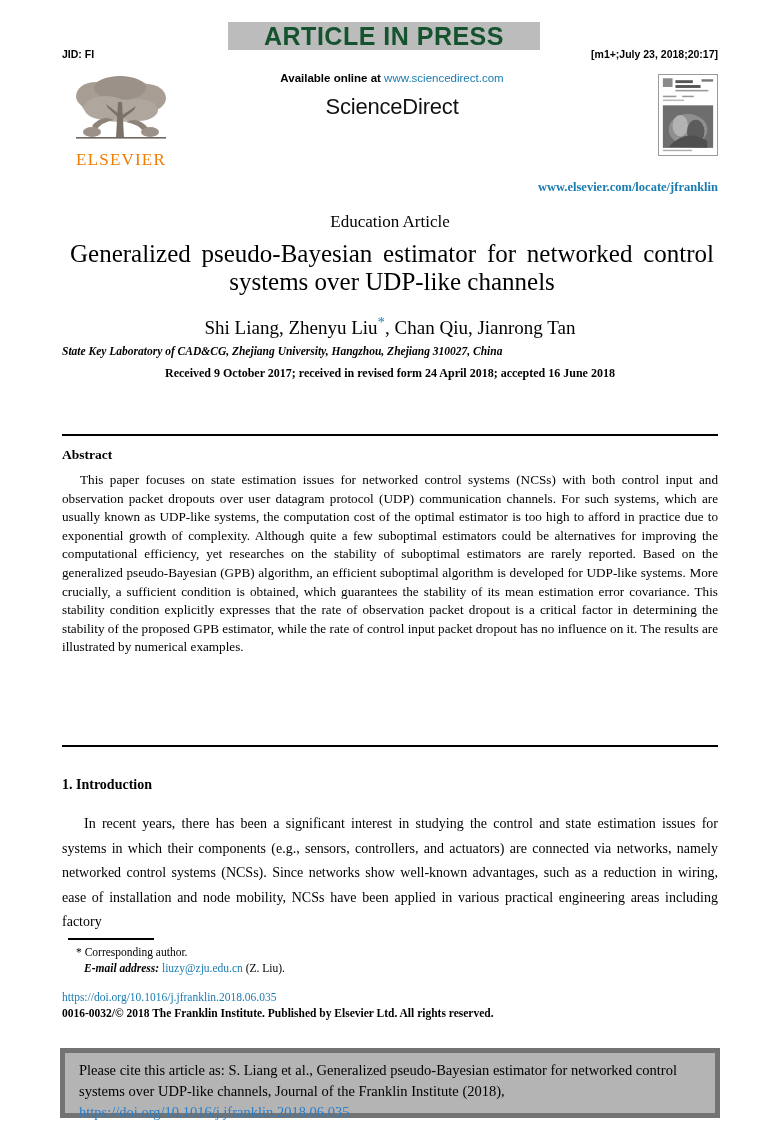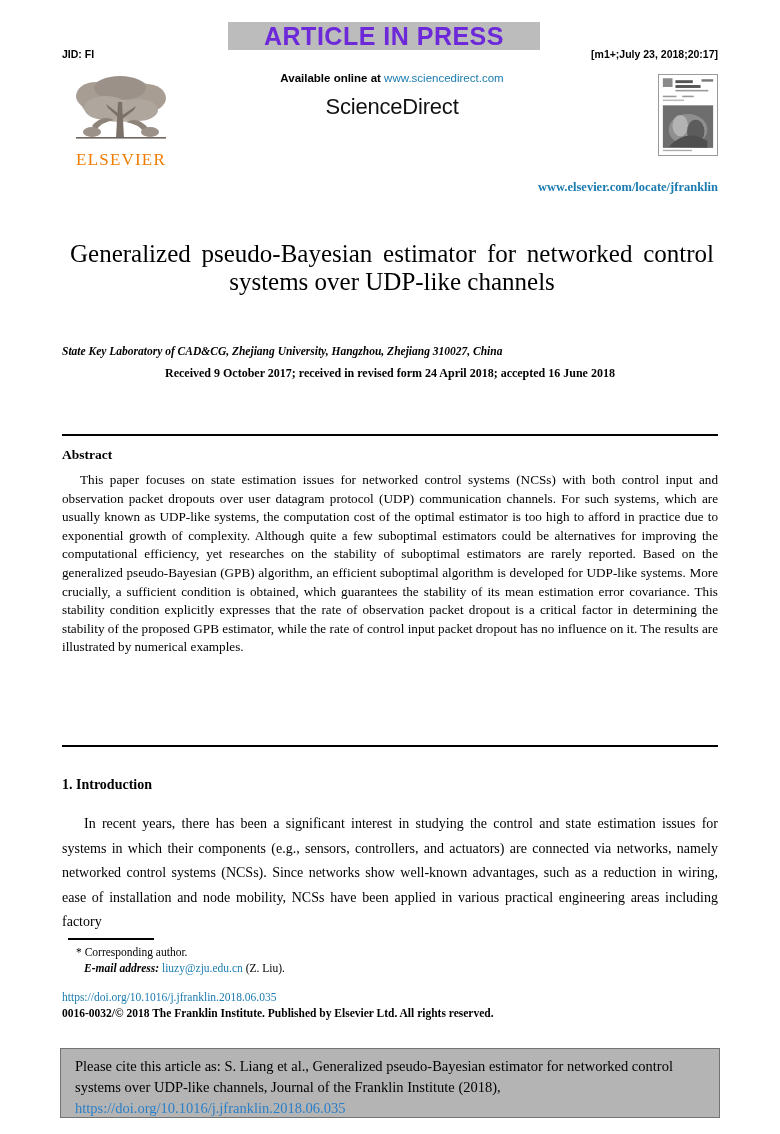--- a/index.html
+++ b/index.html
@@ -34,21 +34,21 @@
     background: #bcbcbc;
   }
   .aip-text {
     position: absolute;
     left: 0;
     top: 0;
     width: 312px;
     height: 28px;
     line-height: 28px;
     text-align: center;
-    color: #6d28d9;
+    color: #14532d;
     font-family: "Liberation Sans", "DejaVu Sans", sans-serif;
     font-weight: bold;
     font-size: 25px;
     letter-spacing: 0.5px;
     white-space: nowrap;
   }
 
   .jid-line {
     position: absolute;
     left: 62px;
@@ -335,21 +335,21 @@
   }
 
   
   .cite-box {
     position: absolute;
     left: 60px;
     top: 1048px;
     width: 660px;
     height: 70px;
     background: #b4b4b4;
-    border: 1px solid #737373;
+    border: 5px solid #737373;
     padding: 7px 12px 6px 14px;
   }
   .cite-text {
     font-size: 14.5px;
     line-height: 21px;
     text-align: justify;
     font-family: "Liberation Serif", "DejaVu Serif", serif;
     color: #000;
   }
   .cite-doi {
@@ -417,22 +417,26 @@
         <ellipse cx="22" cy="52" rx="8" ry="11" fill="#b3b3b3"></ellipse>
         <ellipse cx="38" cy="58" rx="9" ry="12" fill="#5c5c5c"></ellipse>
         <path d="M10 74 q18 -20 40 -6 L50 75 Z" fill="#4f4f4f"></path>
         <rect x="4" y="77" width="30" height="1.4" fill="#aaa"></rect>
       </svg>
     </div>
   </div>
 
   <div class="locate-url">www.elsevier.com/locate/jfranklin</div>
 
+  <div class="article-type">Education Article</div>
   <div class="article-title">Generalized pseudo-Bayesian estimator for networked control systems over UDP-like channels</div>
 
+  <div class="authors">
+    <span>Shi Liang, Zhenyu Liu</span><span class="star">*</span><span>, Chan Qiu, Jianrong Tan</span>
+  </div>
 
   <div class="affiliation">State Key Laboratory of CAD&amp;CG, Zhejiang University, Hangzhou, Zhejiang 310027, China</div>
   <div class="received">Received 9 October 2017; received in revised form 24 April 2018; accepted 16 June 2018</div>
 
   <div class="rule rule-abstract-top"></div>
   <div class="abstract-head">Abstract</div>
   <div class="abstract-body">This paper focuses on state estimation issues for networked control systems (NCSs) with both control input and observation packet dropouts over user datagram protocol (UDP) communication channels. For such systems, which are usually known as UDP-like systems, the computation cost of the optimal estimator is too high to afford in practice due to exponential growth of complexity. Although quite a few suboptimal estimators could be alternatives for improving the computational efficiency, yet researches on the stability of suboptimal estimators are rarely reported. Based on the generalized pseudo-Bayesian (GPB) algorithm, an efficient suboptimal algorithm is developed for UDP-like systems. More crucially, a sufficient condition is obtained, which guarantees the stability of its mean estimation error covariance. This stability condition explicitly expresses that the rate of observation packet dropout is a critical factor in determining the stability of the proposed GPB estimator, while the rate of control input packet dropout has no influence on it. The results are illustrated by numerical examples.</div>
   <div class="rule rule-abstract-bot"></div>
 
   <div class="intro-head">1. Introduction</div>

